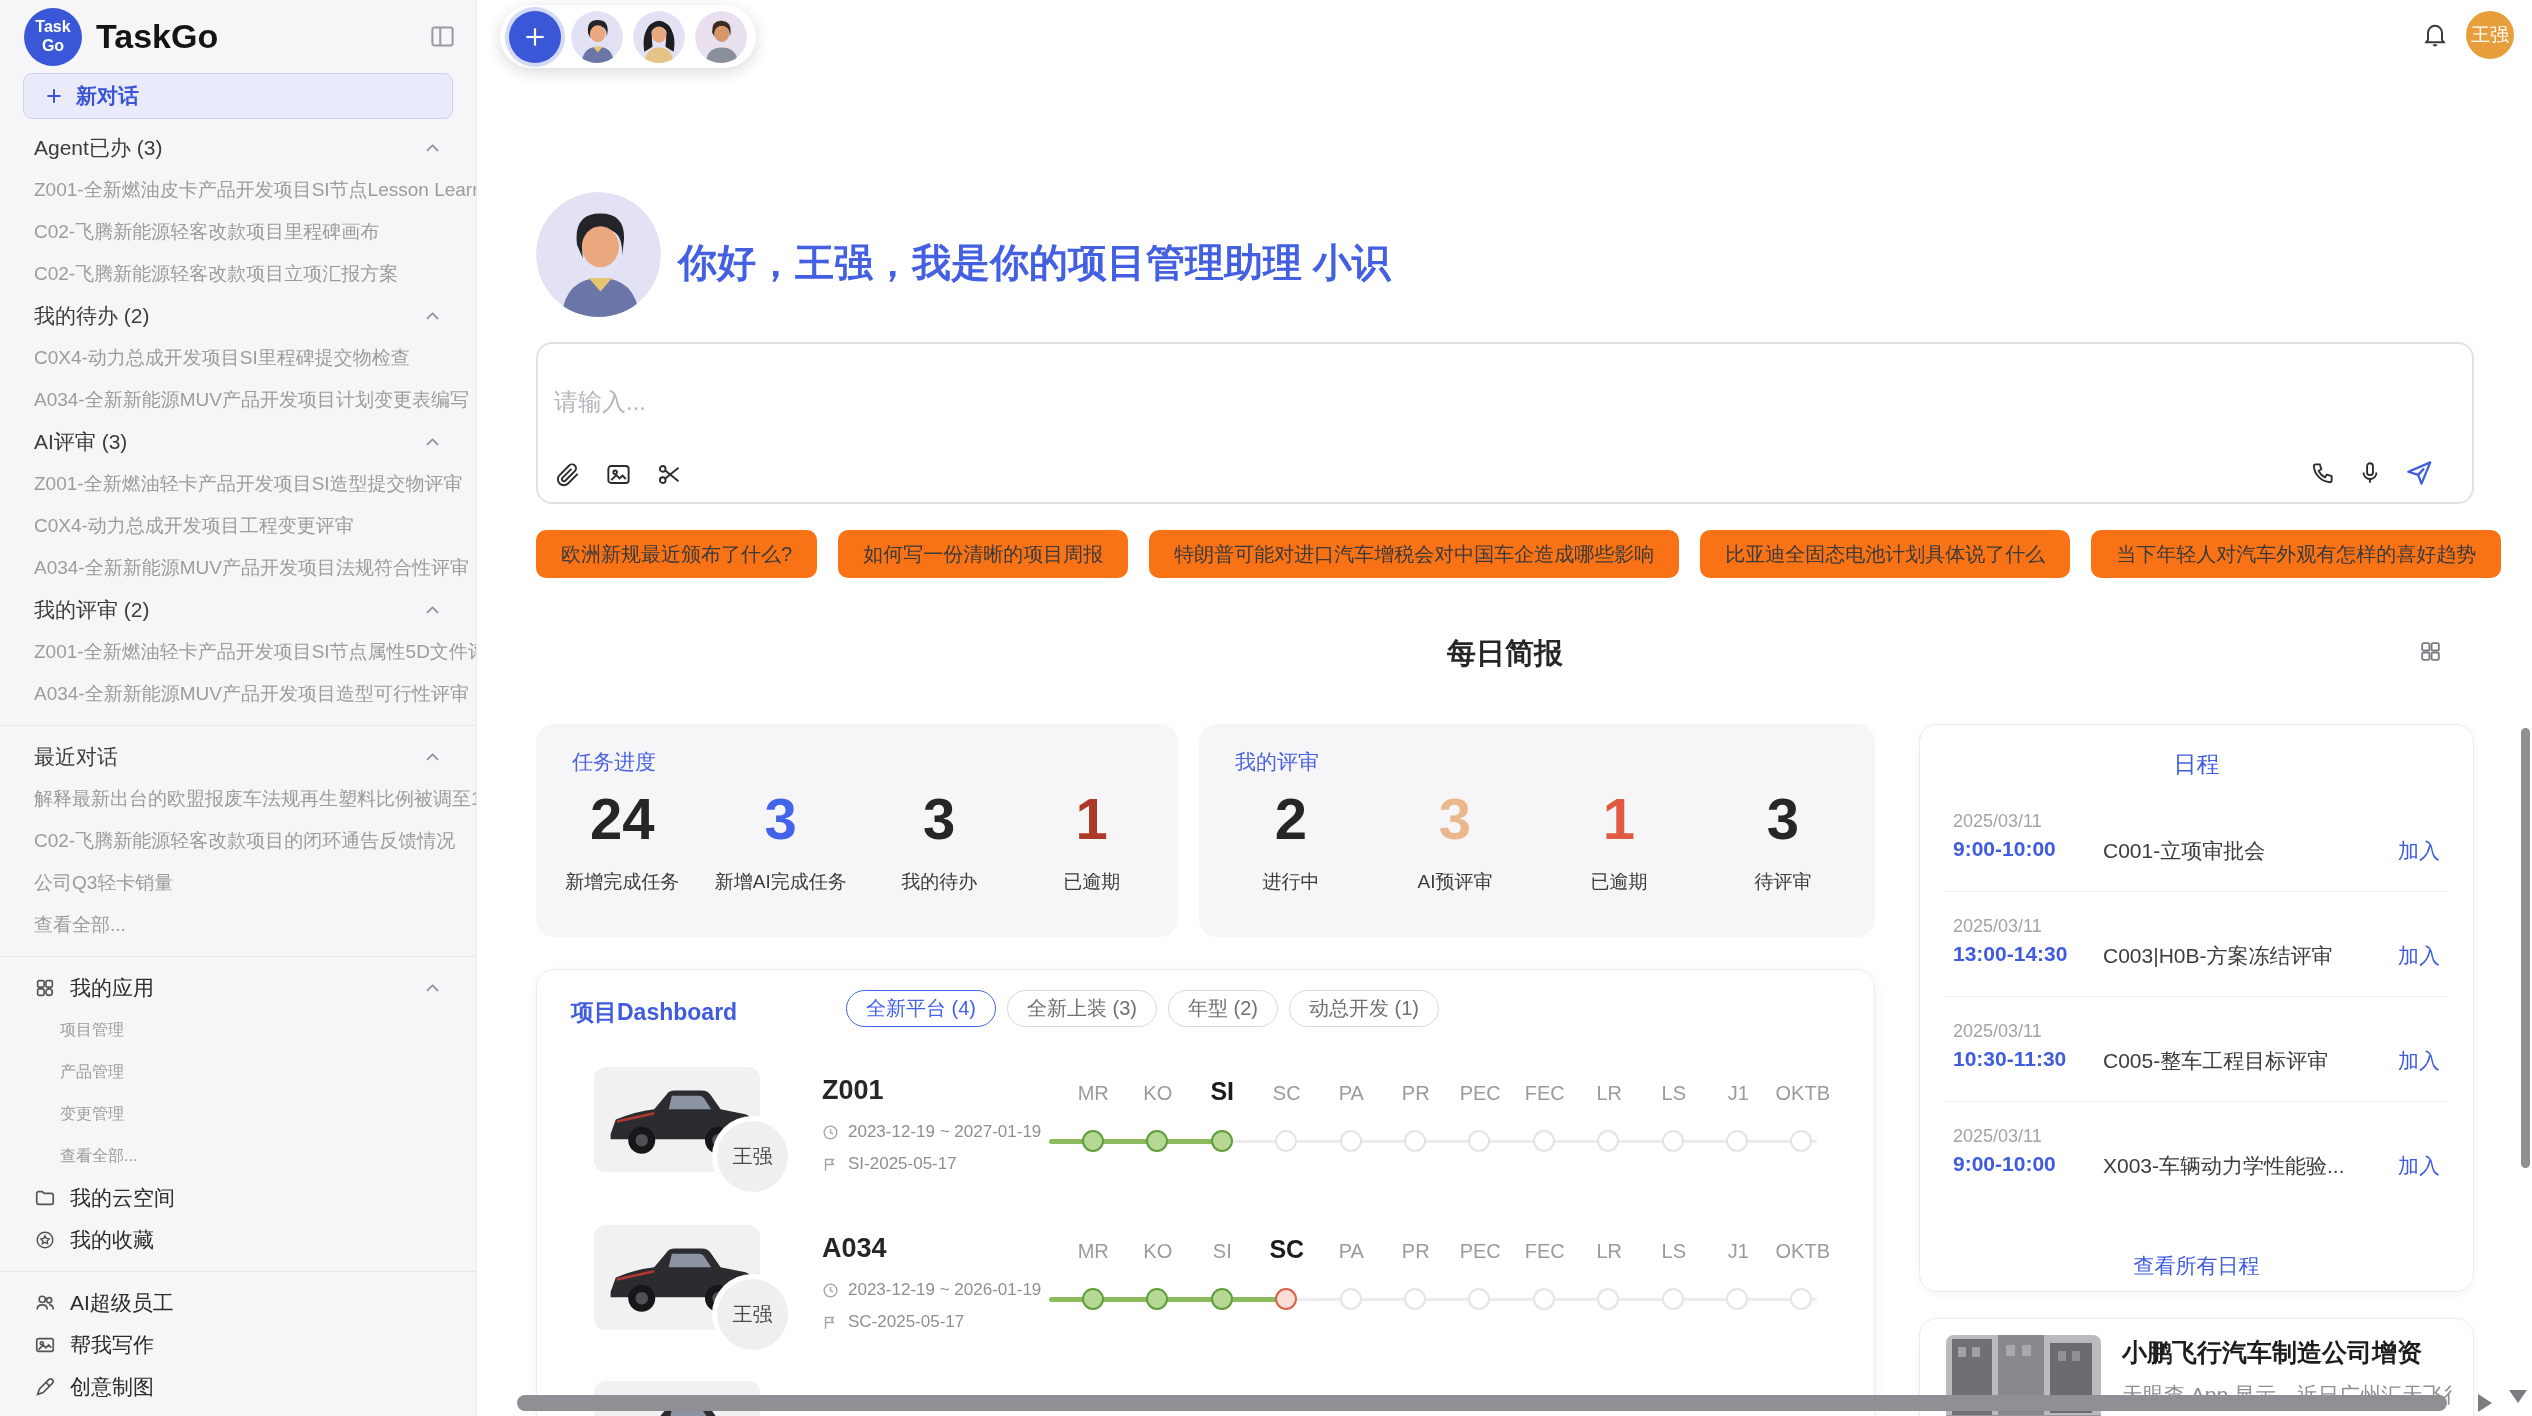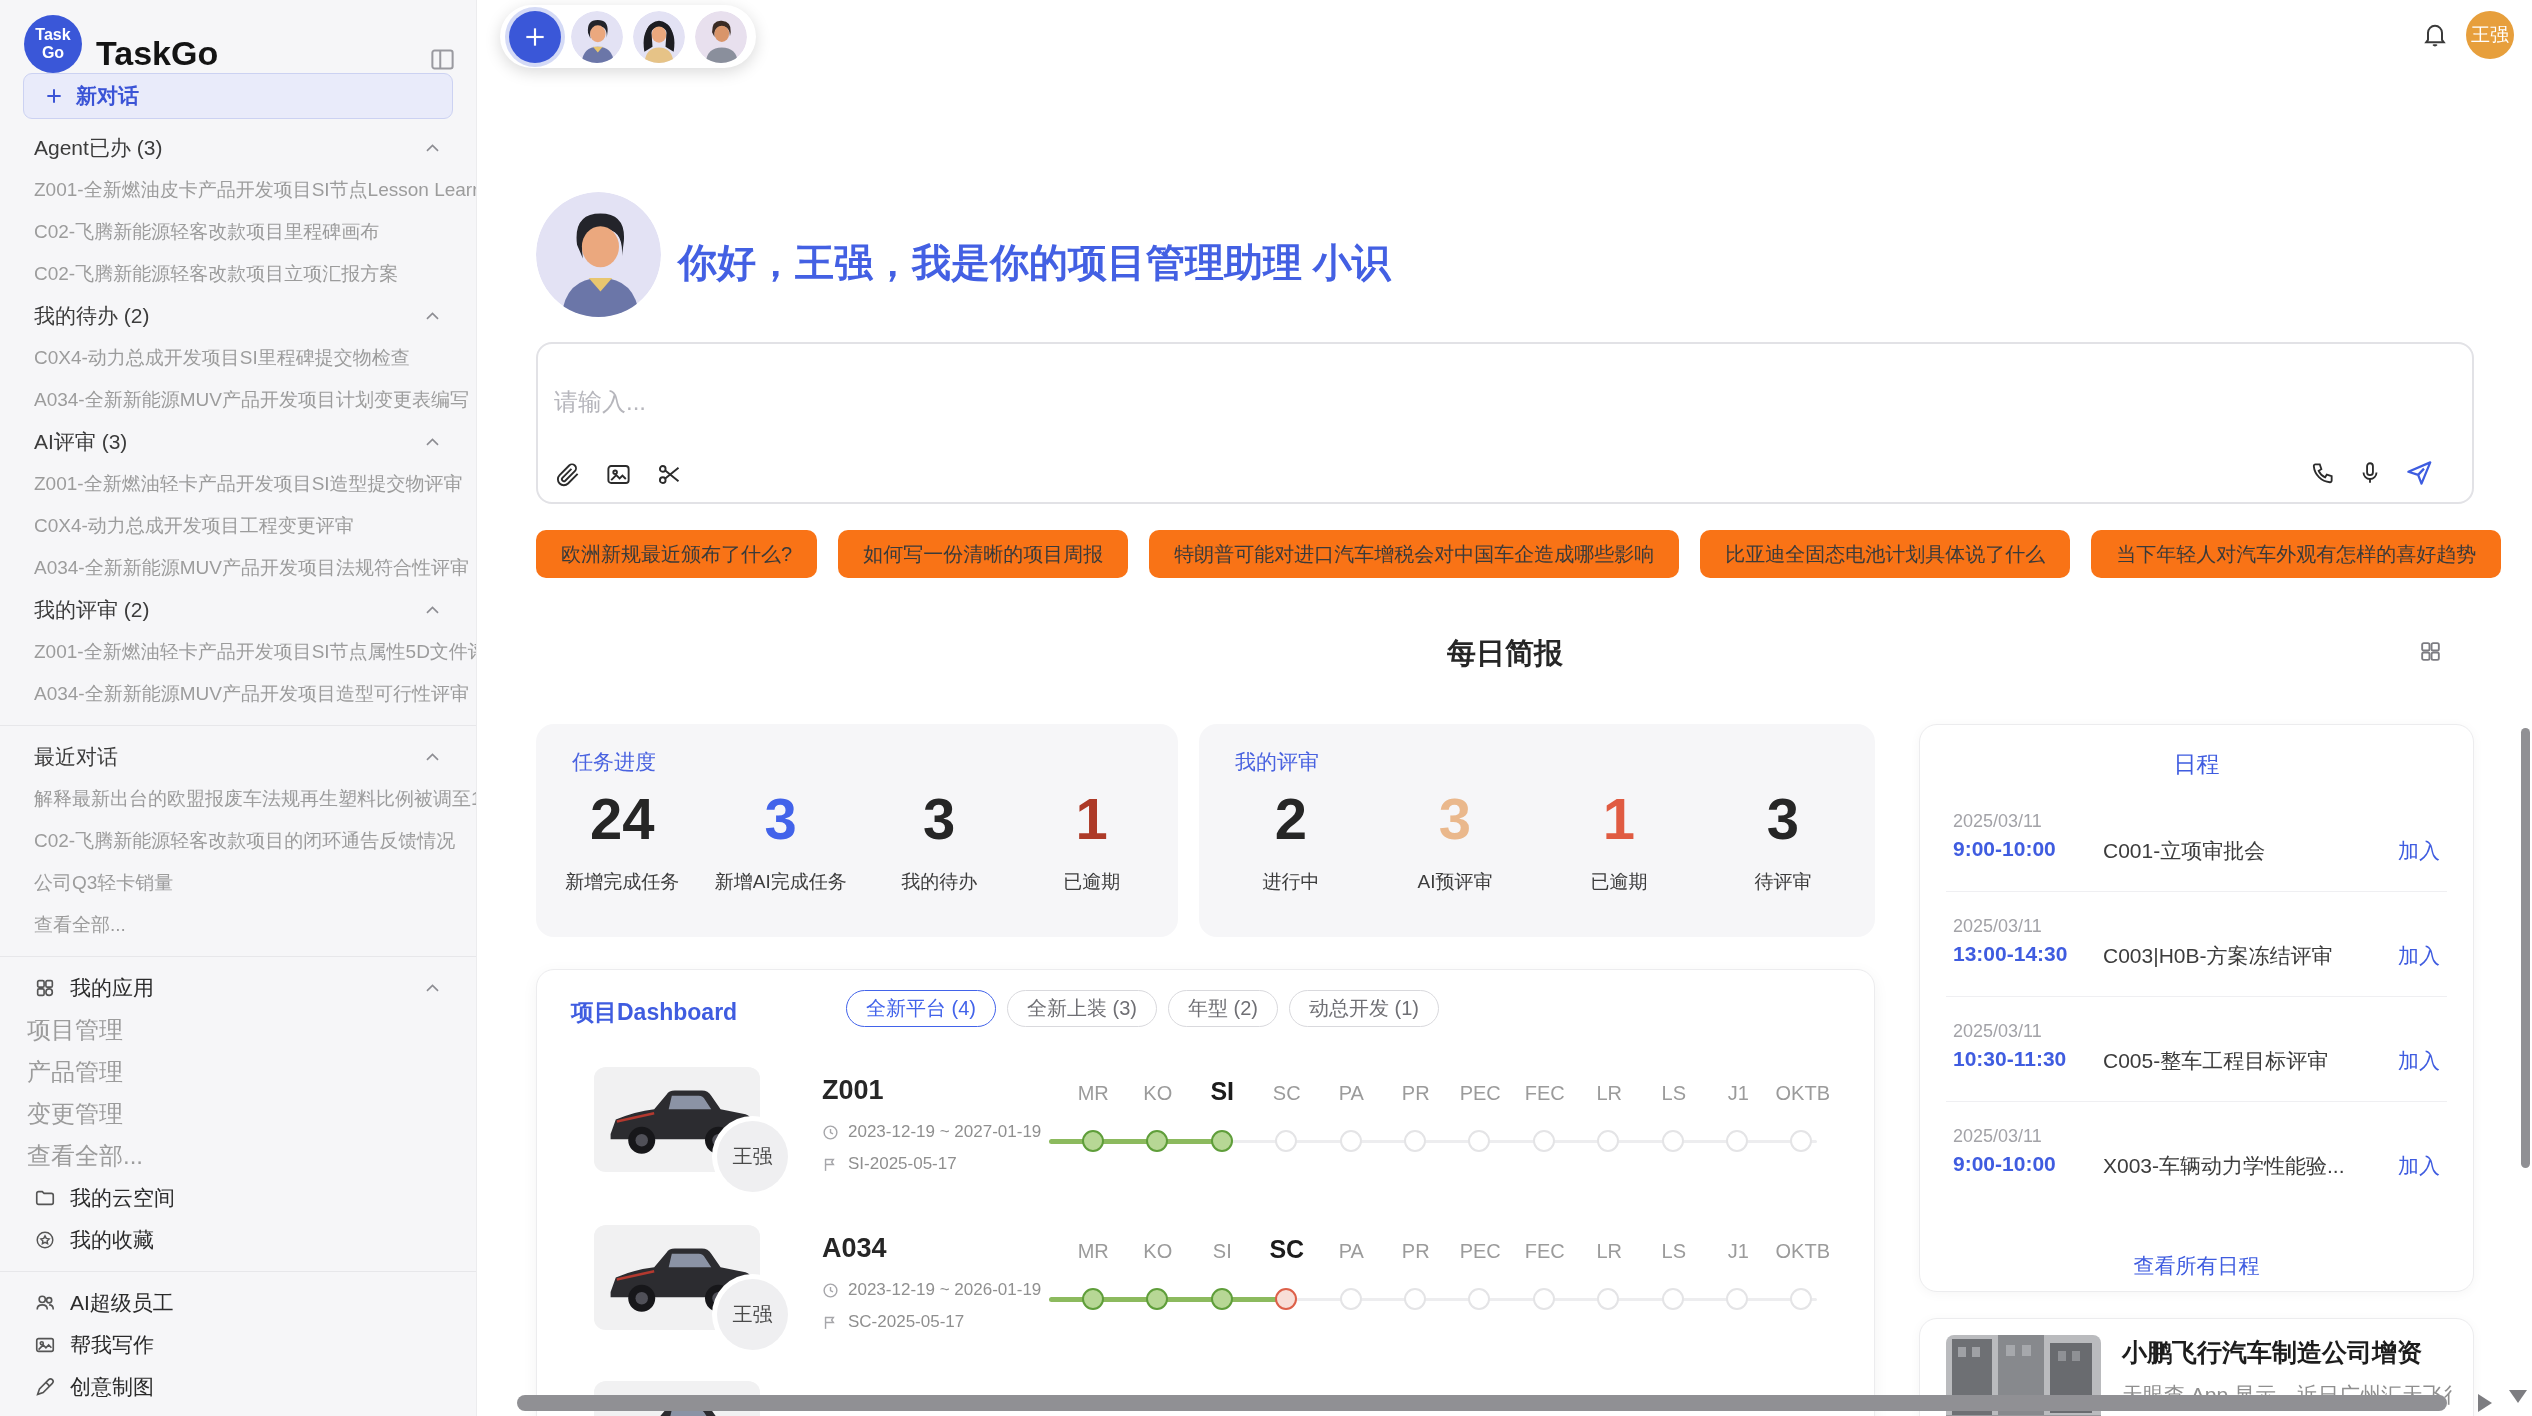--- a/index.html
+++ b/index.html
@@ -1,35 +1,35 @@
 <!DOCTYPE html>
 <html><head>
 <meta charset="utf-8">
 <style>
   *{box-sizing:border-box;margin:0;padding:0;font-family:"Liberation Sans","DejaVu Sans",sans-serif;}
   html,body{width:2532px;height:1416px;}
   body{position:relative;overflow:hidden;background:#fff;color:#2b2b2b;}
   svg{display:block;}
   
   .sidebar{position:absolute;left:0;top:0;width:477px;height:1416px;background:#f6f6f8;border-right:1px solid #ececee;}
-  .side-head{display:flex;align-items:flex-end;height:73px;padding:0 20px 0 24px;}
+  .side-head{display:flex;align-items:center;height:73px;padding:0 20px 0 24px;}
   .logo-circle{width:58px;height:58px;border-radius:50%;background:#3a57d8;color:#fff;display:flex;flex-direction:column;align-items:center;justify-content:center;font-size:16px;line-height:1.15;font-weight:600;}
   .app-name{margin-left:14px;font-size:34px;font-weight:700;color:#141414;flex:1;}
   .panel-ic{color:#9a9aa0;}
   .new-chat{margin:0 23px;height:46px;background:#e9ebfa;border:1px solid #ccd2f2;border-radius:9px;display:flex;align-items:center;gap:12px;padding:0 20px;color:#3b54d6;font-size:21px;font-weight:600;cursor:pointer;}
   .side-rows{margin-top:8px;}
   .srow{height:42px;display:flex;align-items:center;padding:0 34px;white-space:nowrap;overflow:hidden;}
   .srow.title{font-size:21px;color:#3c3c3c;font-weight:500;}
   .srow.title .tl{flex:1;}
   .srow.item{font-size:19px;color:#9c9c9c;cursor:pointer;}
   .srow .chev{color:#8d8d93;}
   .sdiv{height:1px;background:#e7e7ea;margin:10px 0;}
   .srow.app{gap:14px;font-size:21px;color:#2b2b2b;}
   .srow.app .ic{color:#555;}
-  .srow.sub{padding-left:27px;font-size:24px;color:#9c9c9c;cursor:pointer;}
+  .srow.sub{padding-left:60px;font-size:16px;color:#9c9c9c;cursor:pointer;}
   .muted{color:#a9a9ad;}
   
   .main{position:absolute;left:477px;top:0;width:2055px;height:1416px;background:#fff;}
   .top-pill{position:absolute;left:23px;top:5px;height:63px;border-radius:33px;background:#fff;box-shadow:0 4px 16px rgba(0,0,0,.15);display:flex;align-items:center;gap:10px;padding:0 9px;}
   .pill-plus{width:52px;height:52px;border-radius:50%;background:#3a57d8;color:#fff;display:flex;align-items:center;justify-content:center;box-shadow:0 0 0 4px rgba(58,87,216,.22);cursor:pointer;}
   .pill-av{width:52px;height:52px;border-radius:50%;overflow:hidden;cursor:pointer;}
   .bell{position:absolute;left:1944px;top:20px;color:#3a3a3a;cursor:pointer;}
   .user-chip{position:absolute;left:1989px;top:11px;width:48px;height:48px;border-radius:50%;background:#e79f3c;color:#fff;font-size:19px;display:flex;align-items:center;justify-content:center;cursor:pointer;}
   .hero-av{position:absolute;left:59px;top:192px;width:125px;height:125px;border-radius:50%;overflow:hidden;}
   .greeting{position:absolute;left:201px;top:236px;font-size:39px;font-weight:700;color:#4360e3;}

